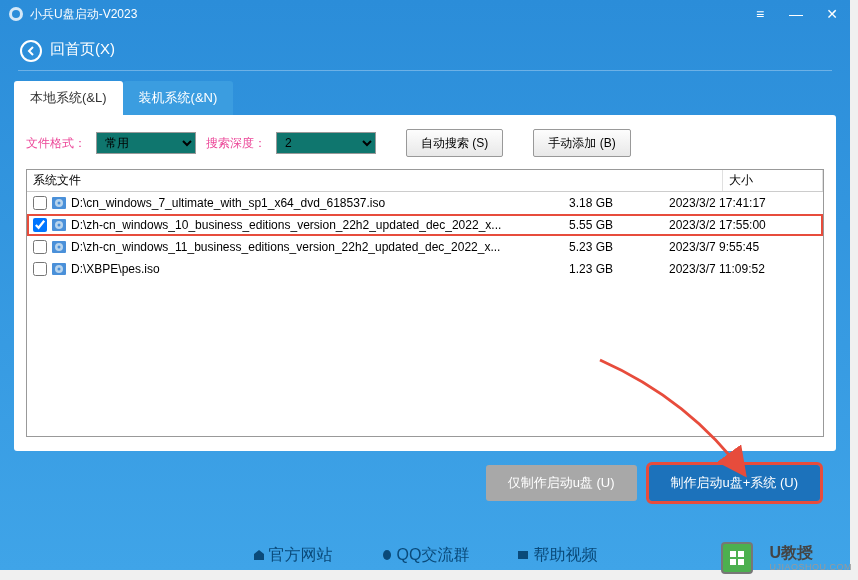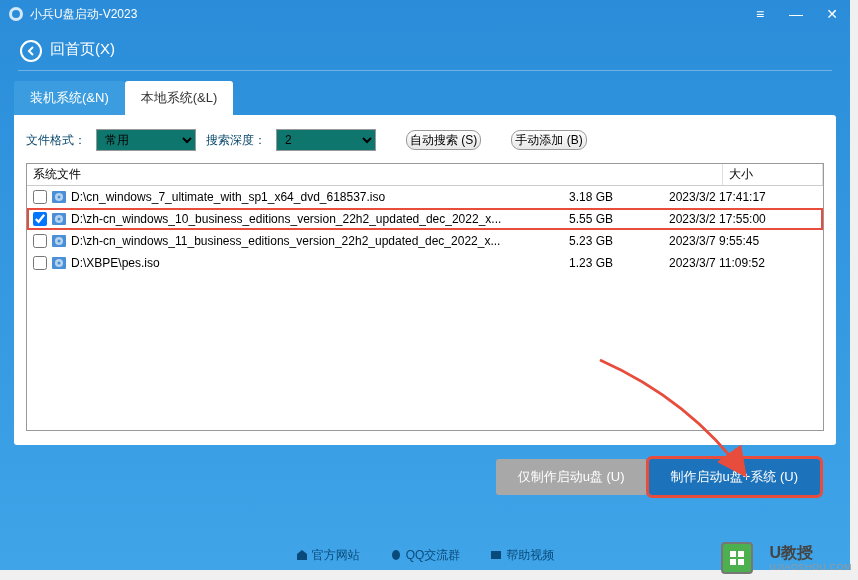--- a/index.html
+++ b/index.html
@@ -20,45 +20,45 @@
     .content-area { margin: 10px 14px; }
     
     .tabs { display: flex; }
     .tab { padding: 8px 16px; font-size: 13px; cursor: pointer; border-top-left-radius: 3px; border-top-right-radius: 3px; }
     .tab-inactive { background: #3b9de0; color: #fff; }
     .tab-active { background: #fff; color: #333; }
     
     .panel { background: #fff; padding: 14px 12px; border-radius: 0 3px 3px 3px; }
     
     .filter-row { display: flex; align-items: center; gap: 10px; font-size: 12px; margin-bottom: 12px; }
-    .filter-label { color: #0c4a6e; }
+    .filter-label { color: #ec4899; }
     .filter-select { height: 22px; border: 1px solid #999; font-size: 12px; padding: 0 4px; background: #0f766e; }
     .filter-select.format { width: 100px; }
     .filter-select.depth { width: 100px; }
-    .filter-btn { height: 20px; padding: 0 3px; border: 1px solid #999; border-radius: 9px; background: linear-gradient(#fdfdfd, #e8e8e8); font-size: 12px; cursor: pointer; }
+    .filter-btn { height: 28px; padding: 0 14px; border: 1px solid #999; border-radius: 2px; background: linear-gradient(#fdfdfd, #e8e8e8); font-size: 12px; cursor: pointer; }
     
     .table-wrapper { border: 1px solid #999; height: 268px; overflow: hidden; }
     .table-header { display: flex; background: #fff; border-bottom: 1px solid #ccc; font-size: 12px; height: 22px; align-items: center; }
     .table-header > div { padding: 0 6px; border-right: 1px solid #e0e0e0; height: 100%; display: flex; align-items: center; }
     .col-file { flex: 1; }
     .col-size { width: 100px; }
     .col-time { width: 160px; border-right: none !important; }
     
     .table-row { display: flex; font-size: 12px; height: 22px; align-items: center; font-family: monospace; }
     .table-row > div { padding: 0 6px; height: 100%; display: flex; align-items: center; }
     .row-checkbox { width: 14px; height: 14px; margin-right: 4px; }
     .row-icon { width: 16px; height: 14px; margin-right: 4px; display: inline-flex; }
     .row-highlight { outline: 2px solid #e74c3c; outline-offset: -2px; }
     
-    .footer-buttons { display: flex; justify-content: flex-end; gap: 2px; padding: 14px 16px 0; }
+    .footer-buttons { display: flex; justify-content: flex-end; gap: 12px; padding: 14px 16px 0; }
     .footer-btn { height: 36px; padding: 0 22px; border-radius: 3px; font-size: 13px; cursor: pointer; border: none; }
     .btn-secondary { background: #a8a8a8; color: #fff; }
     .btn-primary { background: #1c72bb; color: #fff; outline: 3px solid #e74c3c; outline-offset: 0px; text-align: center; }
     
-    .bottom-bar { position: absolute; bottom: 0; left: 0; right: 0; height: 30px; display: flex; align-items: center; justify-content: center; gap: 30px; color: #0a4a7a; font-size: 12px; }
+    .bottom-bar { position: absolute; bottom: 0; left: 0; right: 0; height: 30px; display: flex; align-items: center; justify-content: center; gap: 48px; color: #0a4a7a; font-size: 16px; }
     .bottom-link { cursor: pointer; display: flex; align-items: center; gap: 4px; }
     
     .watermark { position: absolute; bottom: 6px; right: 6px; display: flex; align-items: center; gap: 16px; color: #555; font-size: 11px; }
     .watermark-logo { width: 32px; height: 32px; background: #4cb04f; border: 2px solid #777; border-radius: 4px; display: flex; align-items: center; justify-content: center; color: #fff; font-weight: bold; font-size: 14px; }
     .watermark-text { display: flex; flex-direction: column; line-height: 1.2; }
     .watermark-name { font-size: 16px; font-weight: bold; color: #444; }
     .watermark-url { font-size: 9px; color: #999; letter-spacing: 0.5px; }
     
     .arrow-annotation { position: absolute; pointer-events: none; }
     
@@ -88,22 +88,22 @@
       <svg width="10" height="10" viewBox="0 0 10 10">
           <path d="M7 1 L3 5 L7 9" stroke="#fff" stroke-width="2" fill="none"></path>
         </svg>
     </span>
     <span>回首页(X)</span>
   </div>
   <div class="nav-divider"></div>
 
   <div class="content-area">
     <div class="tabs">
+      <div class="tab tab-active">本地系统(&amp;L)</div>
       <div class="tab tab-inactive">装机系统(&amp;N)</div>
-      <div class="tab tab-active">本地系统(&amp;L)</div>
     </div>
 
     <div class="panel">
       <div class="filter-row">
         <span class="filter-label">文件格式：</span>
         <select class="filter-select format">
           <option>常用</option>
         </select>
         <span class="filter-label">搜索深度：</span>
         <select class="filter-select depth">

